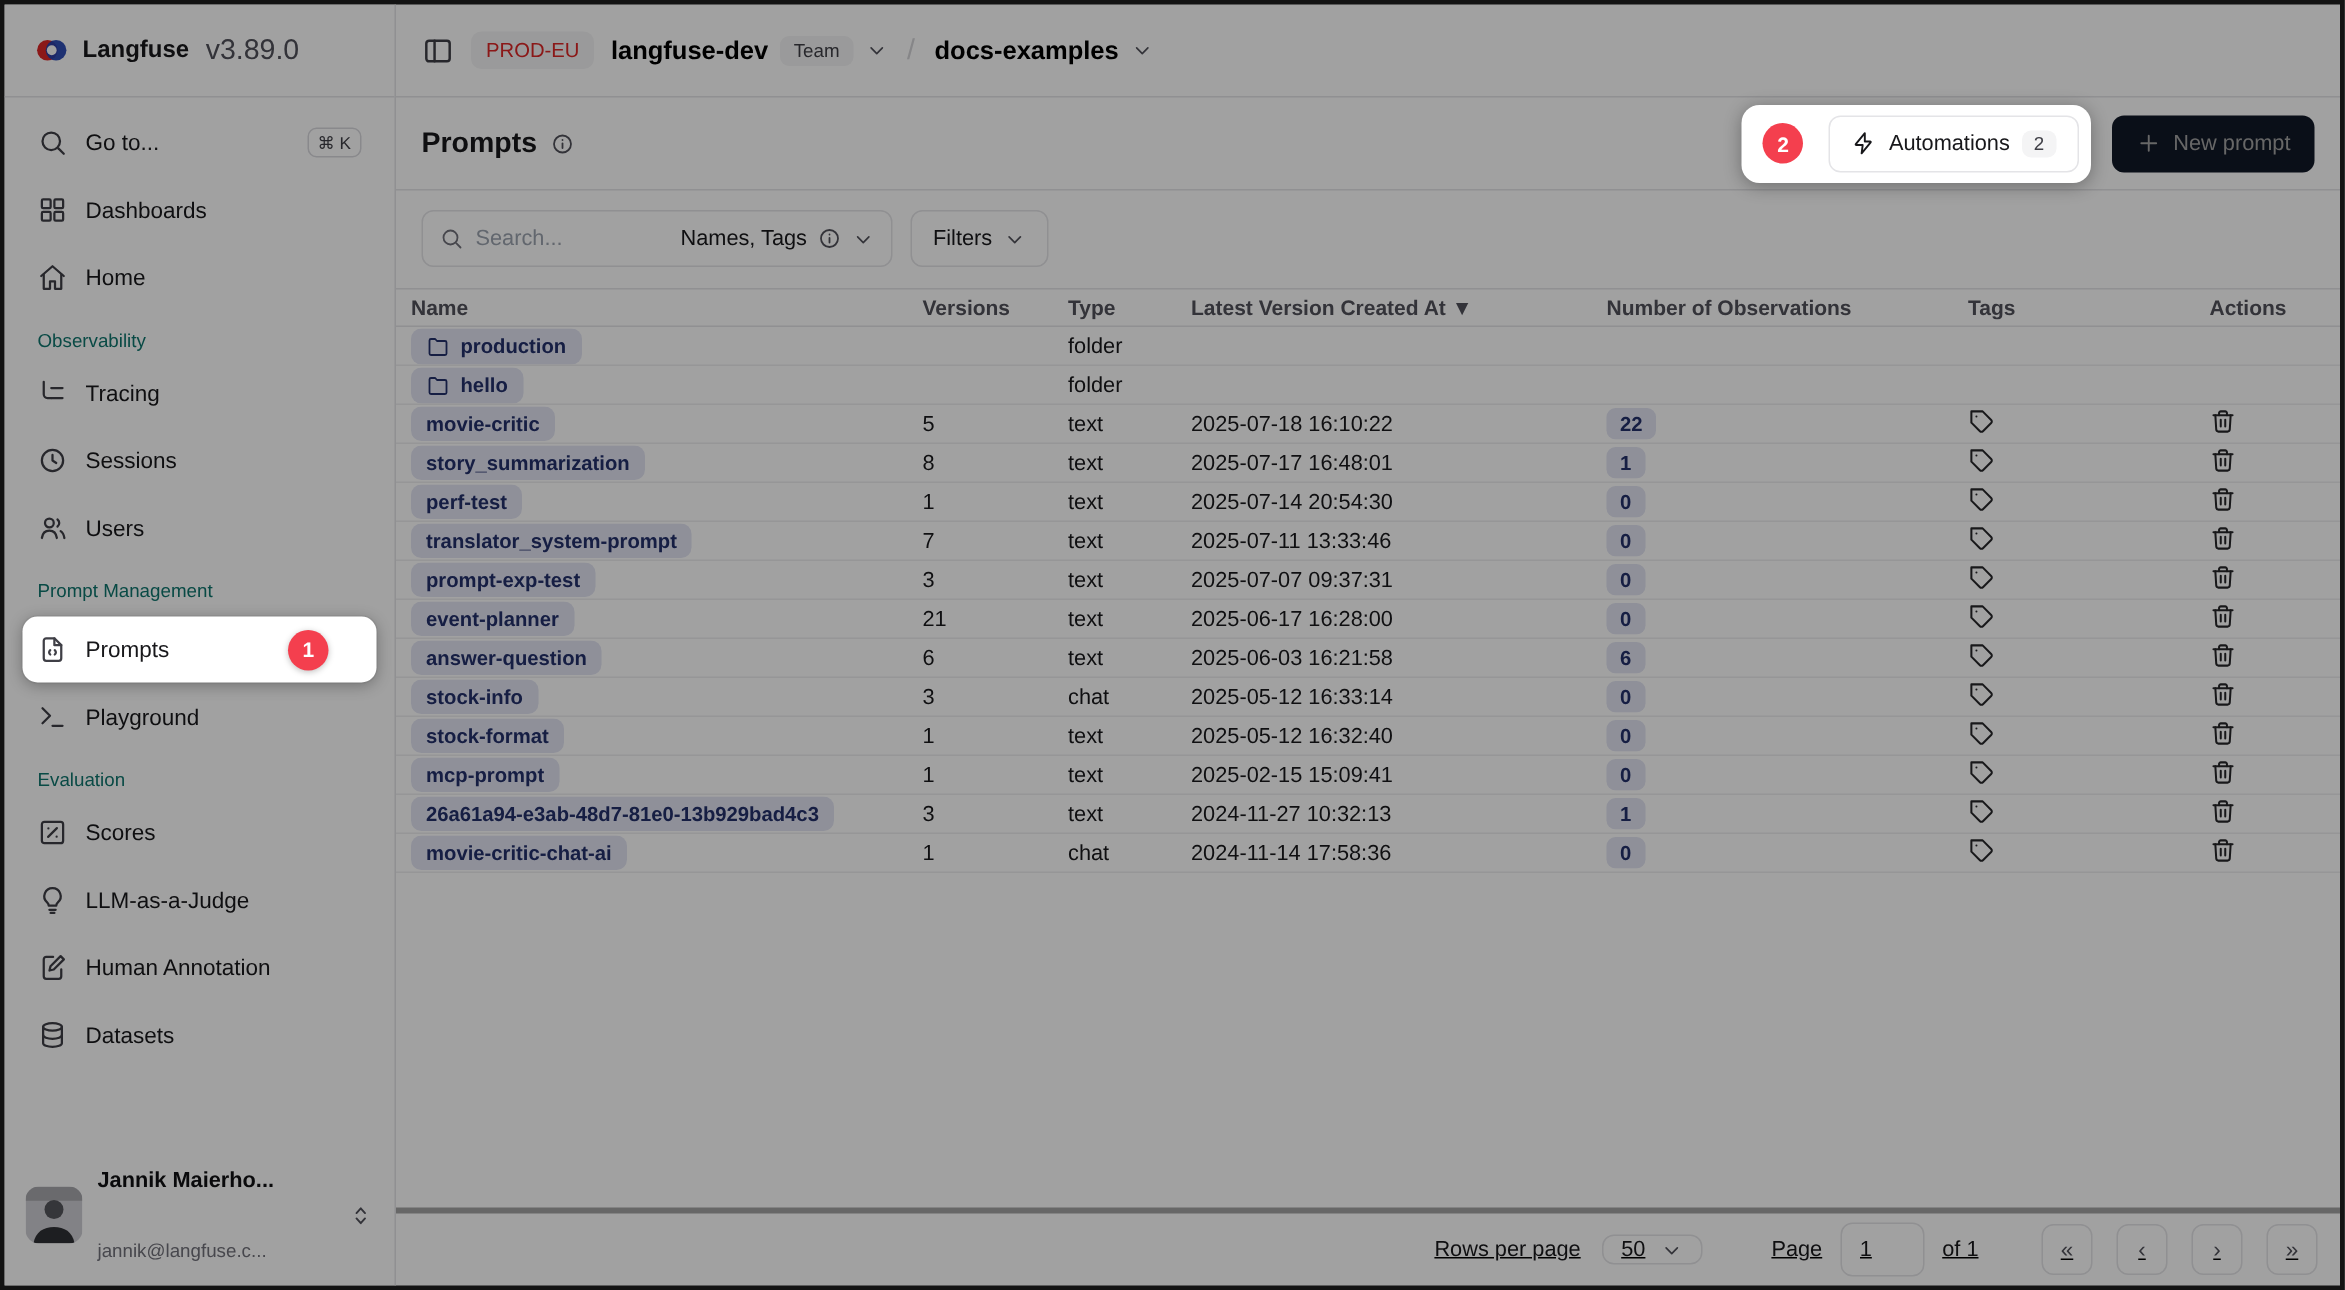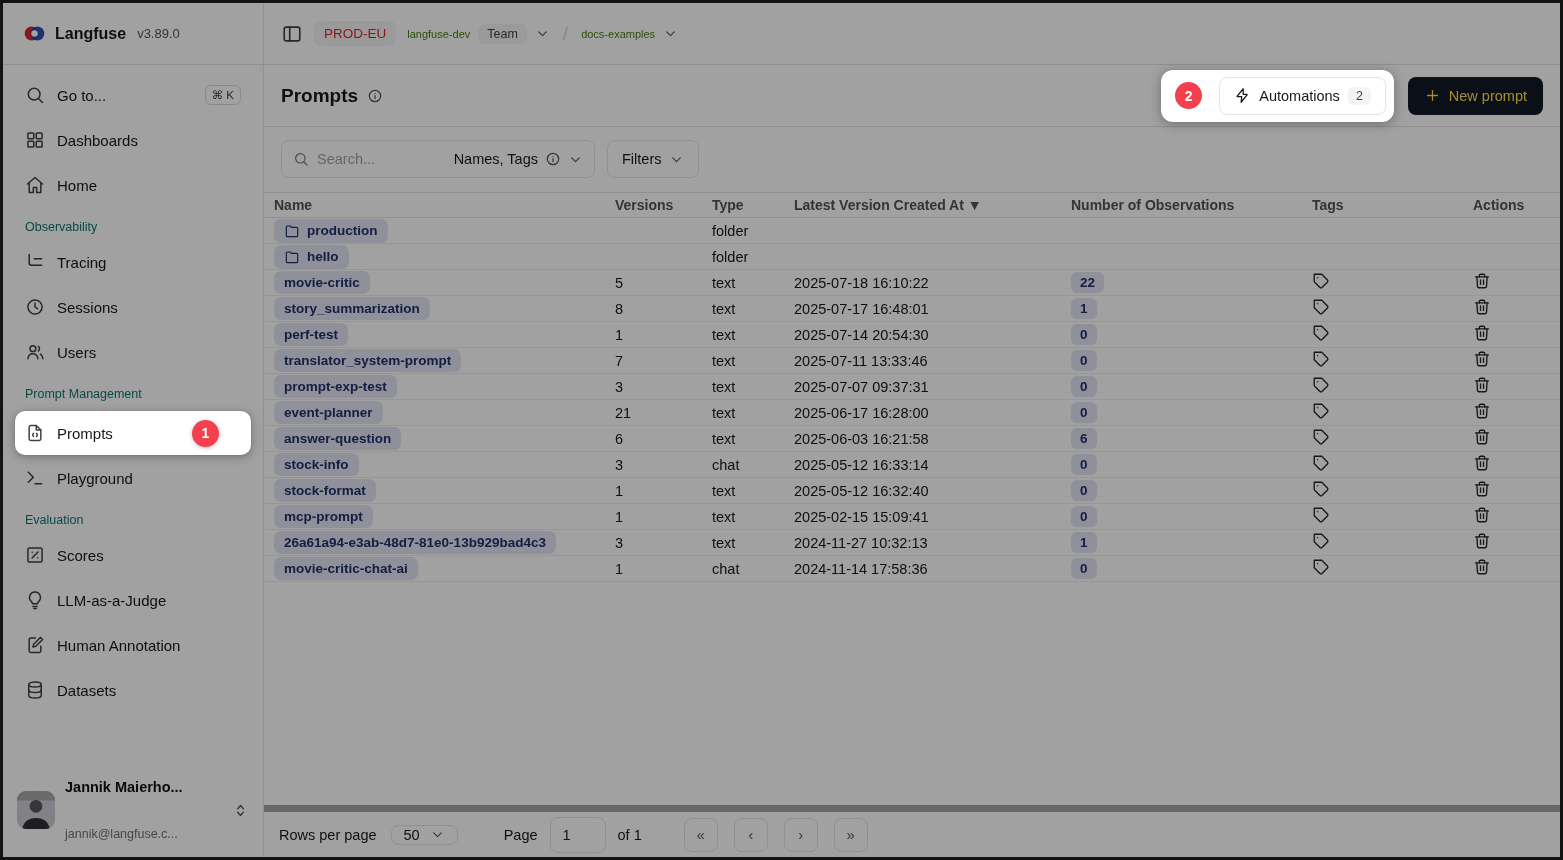--- a/index.html
+++ b/index.html
@@ -9,21 +9,21 @@
 
   
   .dim-overlay { position:absolute; inset:0; background:rgba(0,0,0,0.37); z-index:50; pointer-events:none; }
 
   
   .sidebar { width:261px; min-width:261px; border-right:1px solid #e4e4e7; display:flex; flex-direction:column; background:#fff; }
   .sb-header { height:62px; min-height:62px; border-bottom:1px solid #e4e4e7; display:flex; align-items:center; padding:0 20px; gap:9px; }
   .logo { width:23px; height:23px; display:inline-flex; }
   .logo svg { width:100%; height:100%; }
   .app-name { font-size:16px; font-weight:700; color:#18181b; }
-  .app-version { font-size:13px; color:#52525b; margin-left:2px; }
+  .app-version { font-size:19px; color:#52525b; margin-left:2px; }
 
   .sb-nav { flex:1; padding:12px 12px 0; overflow:hidden; }
   .nav-item { display:flex; align-items:center; gap:12px; height:36px; padding:0 10px; margin-bottom:9px;
               border-radius:8px; font-size:15px; color:#18181b; cursor:pointer; }
   .nav-item .nav-icon { width:20px; height:20px; display:inline-flex; color:#3f3f46; }
   .nav-icon svg { width:100%; height:100%; }
   .nav-item.active { position:relative; z-index:60; background:#fff; height:44px; border-radius:10px;
                      box-shadow:0 2px 10px rgba(0,0,0,.3), 0 0 0 1px rgba(0,0,0,.04); margin:0 0 5px 0; }
   .nav-section-label { font-size:12.5px; color:#0f766e; margin:17px 10px 10px; }
   .kbd { margin-left:auto; border:1px solid #d9d9de; border-radius:6px; padding:2px 6px; font-size:11.5px; color:#3f3f46; }
@@ -40,37 +40,37 @@
   .updown { width:17px; height:17px; color:#52525b; margin-left:auto; display:inline-flex; }
   .updown svg { width:100%; height:100%; }
 
   
   .main { flex:1; display:flex; flex-direction:column; min-width:0; }
   .topbar { height:62px; min-height:62px; border-bottom:1px solid #e4e4e7; display:flex; align-items:center; padding:0 17px; gap:11px; }
   .icon-btn { width:22px; height:22px; display:inline-flex; color:#3f3f46; cursor:pointer; }
   .icon-btn svg { width:100%; height:100%; }
   .env-badge { background:#f4f4f5; border-radius:7px; padding:5px 10px; font-size:13.5px; font-weight:500; color:#dc2626; cursor:pointer; }
   .crumb { display:flex; align-items:center; gap:8px; cursor:pointer; }
-  .crumb-name { font-size:11px; font-weight:400; color:#4d7c0f; }
+  .crumb-name { font-size:17px; font-weight:700; color:#000000; }
   .team-badge { background:#f4f4f5; border-radius:6px; padding:3px 9px; font-size:12.5px; color:#3f3f46; }
   .chev { width:15px; height:15px; color:#52525b; display:inline-flex; }
   .chev svg { width:100%; height:100%; }
   .slash { color:#d4d4d8; font-size:19px; margin:0 2px; }
 
   .page-header { height:62px; min-height:62px; border-bottom:1px solid #e4e4e7; display:flex; align-items:center; padding:0 17px; }
   .page-title { font-size:19px; font-weight:700; color:#18181b; }
   .title-info { width:16px; height:16px; color:#52525b; display:inline-flex; margin-left:9px; cursor:pointer; }
   .title-info svg { width:100%; height:100%; }
   .header-right { margin-left:auto; display:flex; align-items:center; gap:14px; }
   .highlight-box { position:relative; z-index:60; background:#fff; border-radius:12px; padding:7px 8px 7px 14px;
                    display:flex; align-items:center; gap:17px; box-shadow:0 2px 12px rgba(0,0,0,.32); }
   .btn { display:inline-flex; align-items:center; gap:8px; height:38px; border-radius:8px; font-size:14.5px;
          font-weight:500; cursor:pointer; }
   .btn-outline { border:1px solid #e4e4e7; background:#fff; color:#18181b; padding:0 14px; }
-  .btn-dark { background:#111827; color:#fde047; padding:0 16px; }
+  .btn-dark { background:#111827; color:#a3a3a3; padding:0 16px; }
   .btn .bico { width:17px; height:17px; display:inline-flex; }
   .btn .bico svg { width:100%; height:100%; }
   .count-badge { background:#f4f4f5; border-radius:6px; padding:2px 8px; font-size:12.5px; color:#3f3f46; font-weight:500; }
 
   .controls { padding:13px 17px 14px; display:flex; gap:12px; }
   .search-box { width:314px; height:38px; border:1px solid #e4e4e7; border-radius:8px; display:flex; align-items:center; padding:4px 11px; gap:8px; }
   .search-ico { width:16px; height:16px; color:#71717a; display:inline-flex; flex:none; }
   .search-ico svg { width:100%; height:100%; }
   .search-input { border:none; outline:none; flex:1; min-width:0; font-size:14.5px; color:#18181b;
                   font-family:"Liberation Sans","DejaVu Sans",sans-serif; background:transparent; }
@@ -87,22 +87,22 @@
   .td { font-size:14.5px; color:#18181b; padding:0 10px; white-space:nowrap; overflow:hidden; }
   .name-badge { display:inline-flex; align-items:center; gap:7px; background:#e2e4f3; border-radius:7px; padding:4px 10px;
                 font-size:13.5px; font-weight:700; color:#23306b; cursor:pointer; max-width:330px; }
   .name-badge .badge-ico { width:16px; height:16px; display:inline-flex; color:#23306b; }
   .name-badge .badge-ico svg { width:100%; height:100%; }
   .obs-badge { display:inline-flex; background:#e2e4f3; border-radius:6px; padding:3px 9px; font-size:13.5px; font-weight:700; color:#23306b; }
   .row-ico { width:18px; height:18px; display:inline-flex; color:#27272a; cursor:pointer; }
   .row-ico svg { width:100%; height:100%; }
 
   
-  .footer { height:52px; min-height:52px; border-top:7px solid #a3a3a3; display:flex; align-items:center;
-            padding:0 15px; gap:0; }
+  .footer { height:52px; min-height:52px; border-top:4px solid #a3a3a3; display:flex; align-items:center;
+            justify-content:flex-end; padding:0 15px; gap:0;text-decoration:underline; }
   .foot-label { font-size:14.5px; color:#18181b; }
   .select-box { display:inline-flex; align-items:center; gap:10px; border:1px solid #e4e4e7; border-radius:8px;
                 height:20px; padding:0 12px; font-size:14.5px; color:#18181b; margin-left:14px; cursor:pointer; }
   .page-group { display:flex; align-items:center; gap:12px; margin-left:46px; }
   .page-input { width:56px; height:36px; border:1px solid #e4e4e7; border-radius:8px; padding:0 12px; font-size:14.5px;
                 color:#18181b; outline:none; font-family:"Liberation Sans","DejaVu Sans",sans-serif; }
   .pager { display:flex; gap:16px; margin-left:42px; }
   .pg-btn { width:34px; height:34px; border:1px solid #e4e4e7; border-radius:8px; background:#fff; display:inline-flex;
             align-items:center; justify-content:center; font-size:15px; color:#52525b; cursor:pointer; }
 </style>

